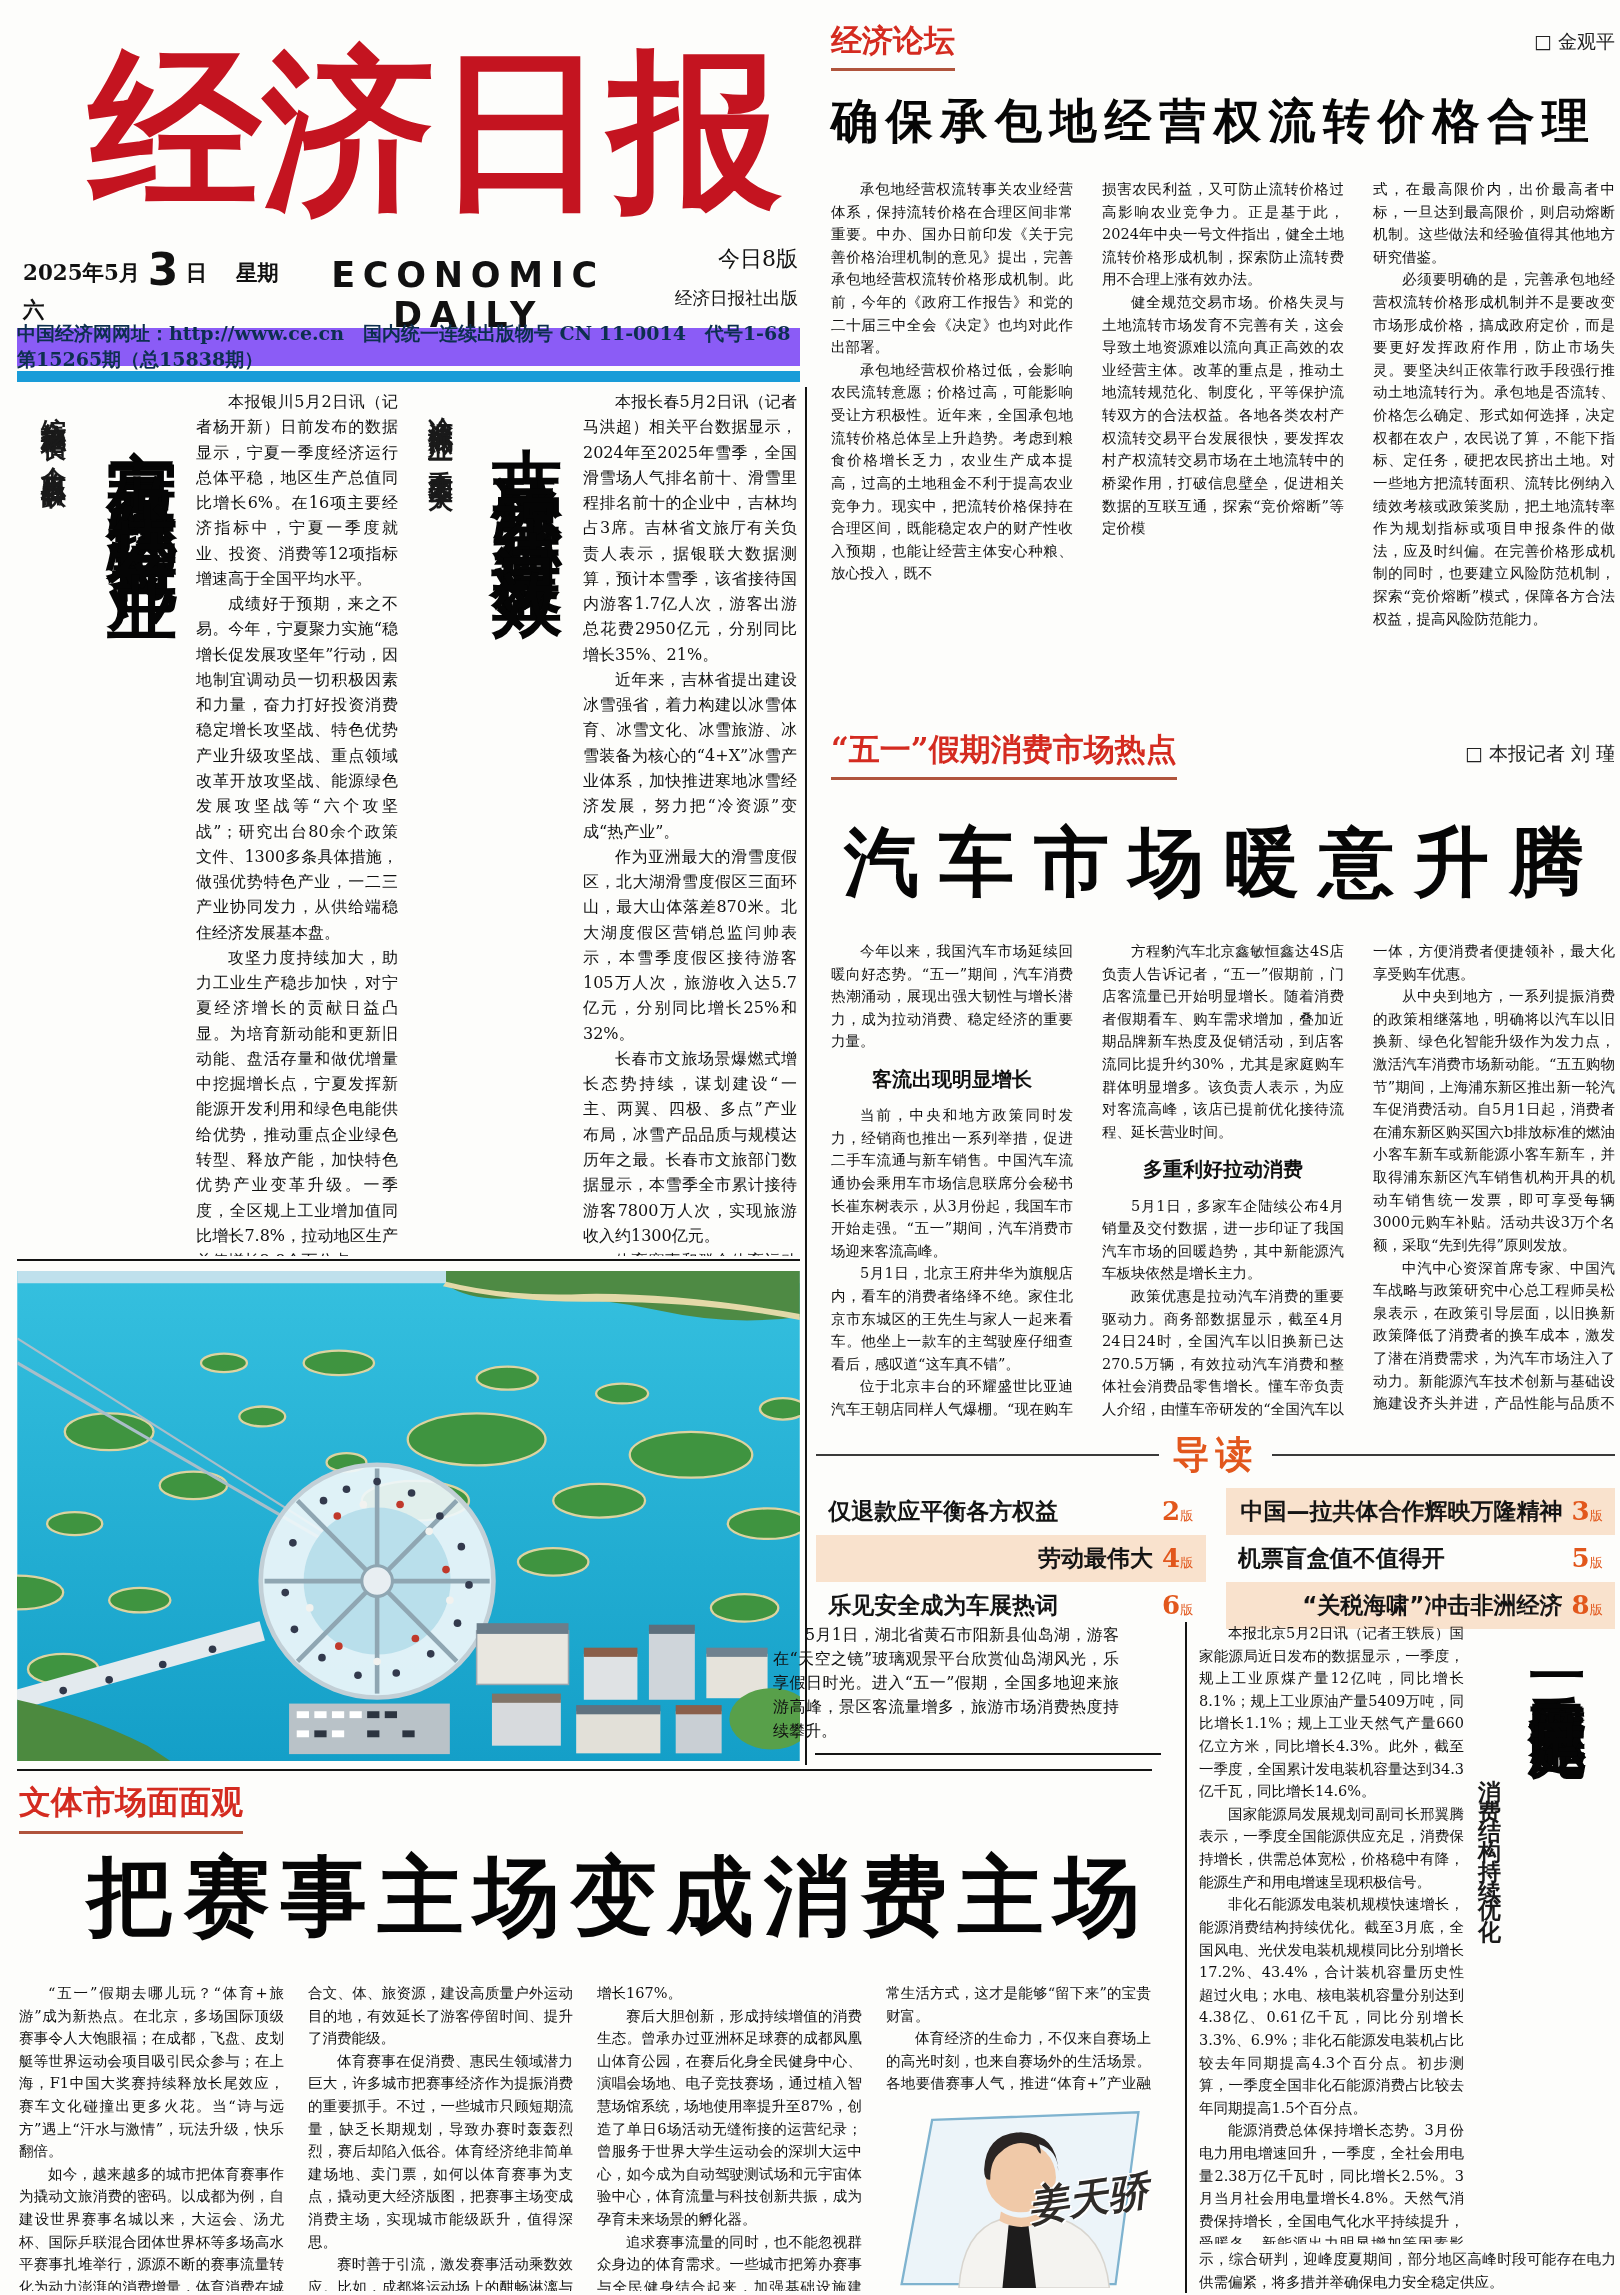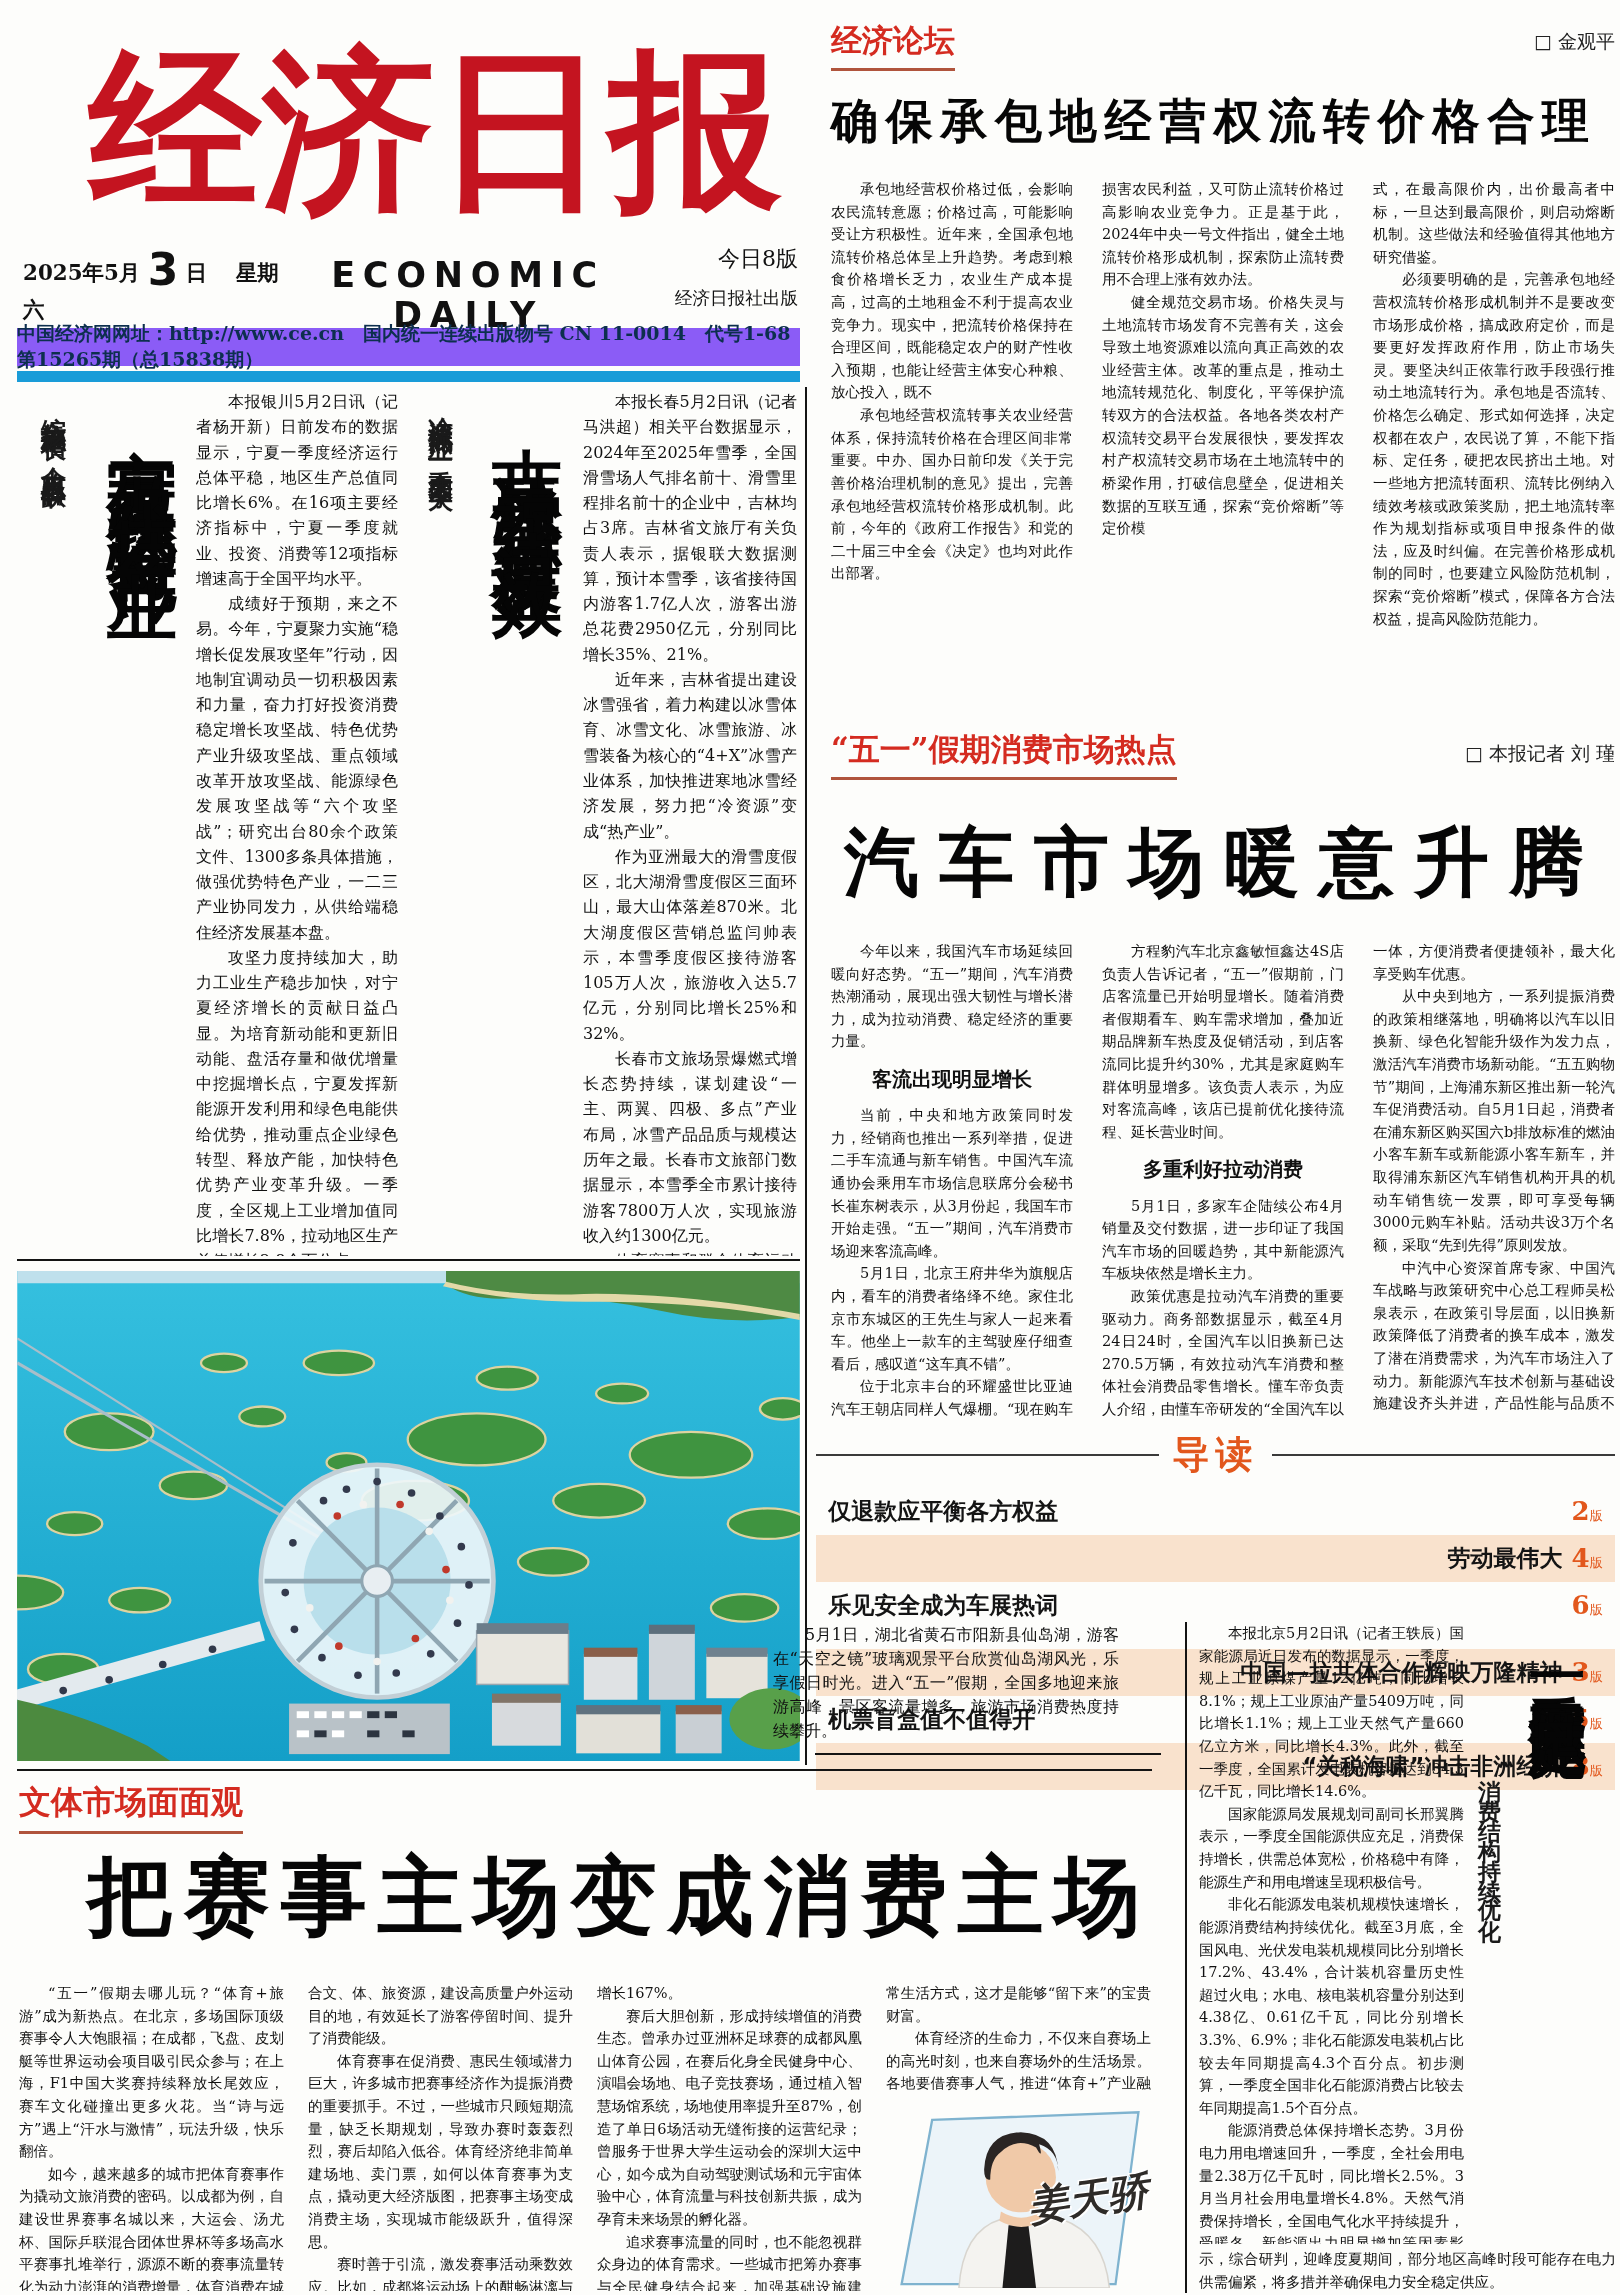--- a/index.html
+++ b/index.html
@@ -60,22 +60,22 @@
   </div>
 
   <div class="abs" id="banner" style="left:17px;top:328px;width:783px;height:38px;">中国经济网网址：http://www.ce.cn　国内统一连续出版物号 CN 11-0014　代号1-68　第15265期（总15838期）</div>
   <div class="abs" style="left:17px;top:371px;width:783px;height:10.7px;background:#1a9cd8;"></div>
 
   <div class="abs red-badge" style="left:831px;top:20px;font-size:31px;">经济论坛</div>
   <div class="abs byline" style="left:1424px;top:29px;width:191px;text-align:right;">□ 金观平</div>
   <div class="abs headline sans" style="left:831px;top:90px;width:786px;font-size:47px;letter-spacing:7.7px;">确保承包地经营权流转价格合理</div>
   <div class="abs cols" style="left:831px;top:178px;width:786px;height:536px;gap:29px;">
     <div class="body-col" style="width:242px;height:536px;">
+      <p>承包地经营权流转事关农业经营体系，保持流转价格在合理区间非常重要。中办、国办日前印发《关于完善价格治理机制的意见》提出，完善承包地经营权流转价格形成机制。此前，今年的《政府工作报告》和党的二十届三中全会《决定》也均对此作出部署。</p>
       <p>承包地经营权价格过低，会影响农民流转意愿；价格过高，可能影响受让方积极性。近年来，全国承包地流转价格总体呈上升趋势。考虑到粮食价格增长乏力，农业生产成本提高，过高的土地租金不利于提高农业竞争力。现实中，把流转价格保持在合理区间，既能稳定农户的财产性收入预期，也能让经营主体安心种粮、放心投入，既不</p>
-      <p>承包地经营权流转事关农业经营体系，保持流转价格在合理区间非常重要。中办、国办日前印发《关于完善价格治理机制的意见》提出，完善承包地经营权流转价格形成机制。此前，今年的《政府工作报告》和党的二十届三中全会《决定》也均对此作出部署。</p>
     </div>
     <div class="body-col" style="width:242px;height:536px;">
       <p style="text-indent:0;">损害农民利益，又可防止流转价格过高影响农业竞争力。正是基于此，2024年中央一号文件指出，健全土地流转价格形成机制，探索防止流转费用不合理上涨有效办法。</p>
       <p>健全规范交易市场。价格失灵与土地流转市场发育不完善有关，这会导致土地资源难以流向真正高效的农业经营主体。改革的重点是，推动土地流转规范化、制度化，平等保护流转双方的合法权益。各地各类农村产权流转交易平台发展很快，要发挥农村产权流转交易市场在土地流转中的桥梁作用，打破信息壁垒，促进相关数据的互联互通，探索“竞价熔断”等定价模</p>
     </div>
     <div class="body-col" style="width:242px;height:536px;">
       <p style="text-indent:0;">式，在最高限价内，出价最高者中标，一旦达到最高限价，则启动熔断机制。这些做法和经验值得其他地方研究借鉴。</p>
       <p>必须要明确的是，完善承包地经营权流转价格形成机制并不是要改变市场形成价格，搞成政府定价，而是要更好发挥政府作用，防止市场失灵。要坚决纠正依靠行政手段强行推动土地流转行为。承包地是否流转、价格怎么确定、形式如何选择，决定权都在农户，农民说了算，不能下指标、定任务，硬把农民挤出土地。对一些地方把流转面积、流转比例纳入绩效考核或政策奖励，把土地流转率作为规划指标或项目申报条件的做法，应及时纠偏。在完善价格形成机制的同时，也要建立风险防范机制，探索“竞价熔断”模式，保障各方合法权益，提高风险防范能力。</p>
     </div>
   </div>
@@ -237,21 +237,21 @@
       </g>
     </svg>
   </div>
 
   <div class="abs" style="left:816px;top:1430px;width:799px;height:181px;">
     <div style="display:flex;align-items:center;gap:13px;justify-content:center;">
       <div style="flex:1;height:1.5px;background:#3a3a3a;"></div>
       <div style="font-size:37px;font-weight:bold;color:#e2571c;font-family:'DejaVu Sans',sans-serif;letter-spacing:6.1px;">导读</div>
       <div style="flex:1;height:1.5px;background:#3a3a3a;"></div>
     </div>
-    <div style="display:flex;gap:20px;margin-top:7.7px;flex-direction:column;">
+    <div style="display:flex;gap:20px;margin-top:7.7px;">
       <div style="flex:1;">
         <div class="dd-item">
           <span class="dd-text">仅退款应平衡各方权益</span>
           <span class="dd-page"><span class="n">2</span><span class="s">版</span></span>
         </div>
         <div class="dd-item shaded">
           <span class="dd-text">劳动最伟大</span>
           <span class="dd-page"><span class="n">4</span><span class="s">版</span></span>
         </div>
         <div class="dd-item">

